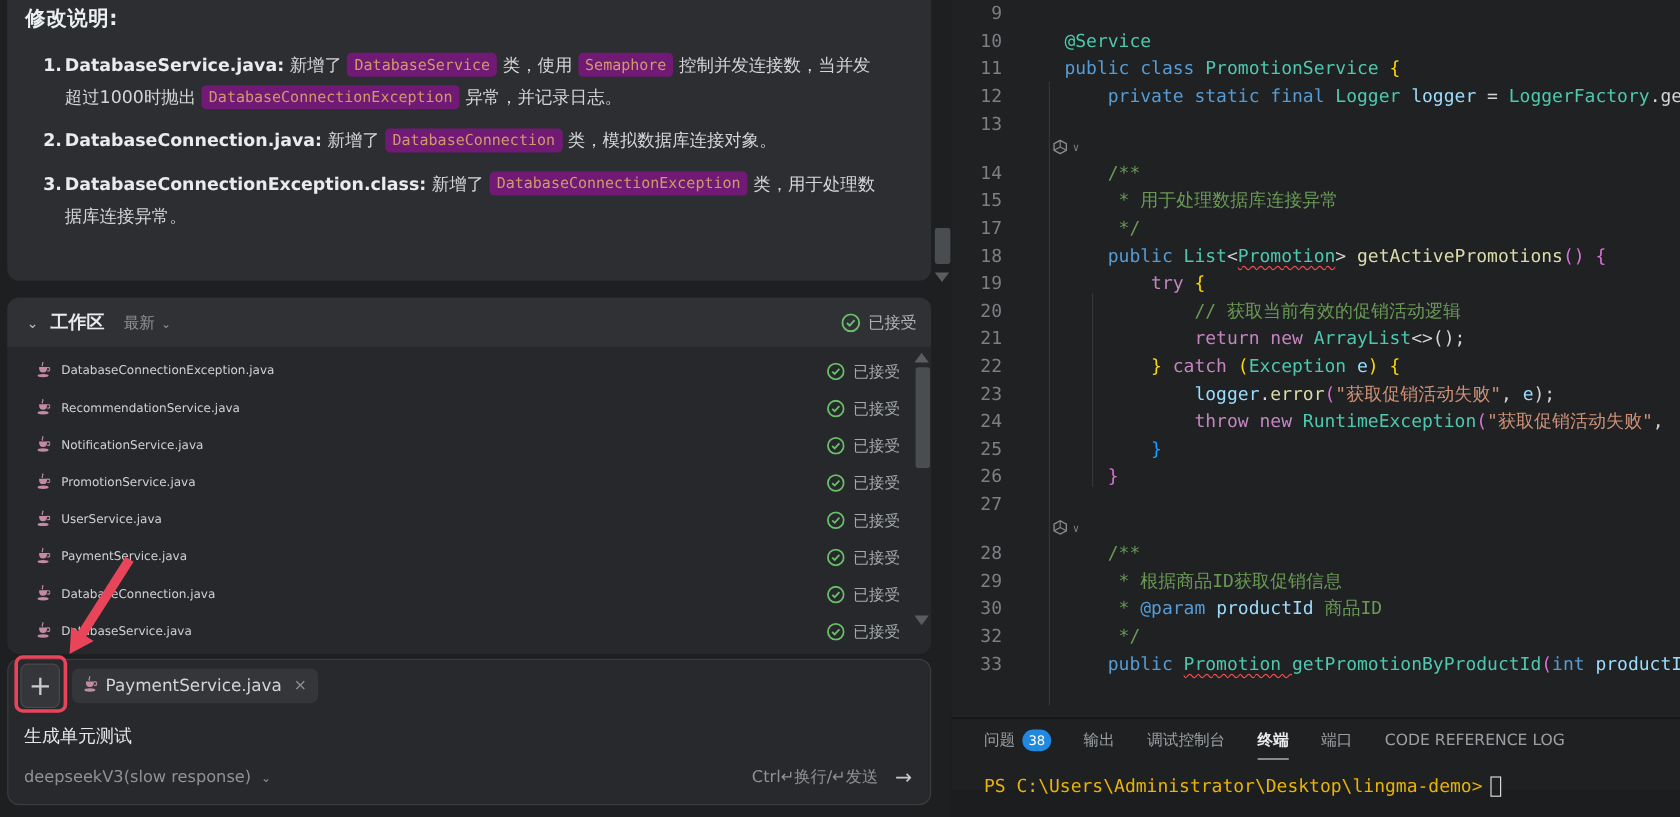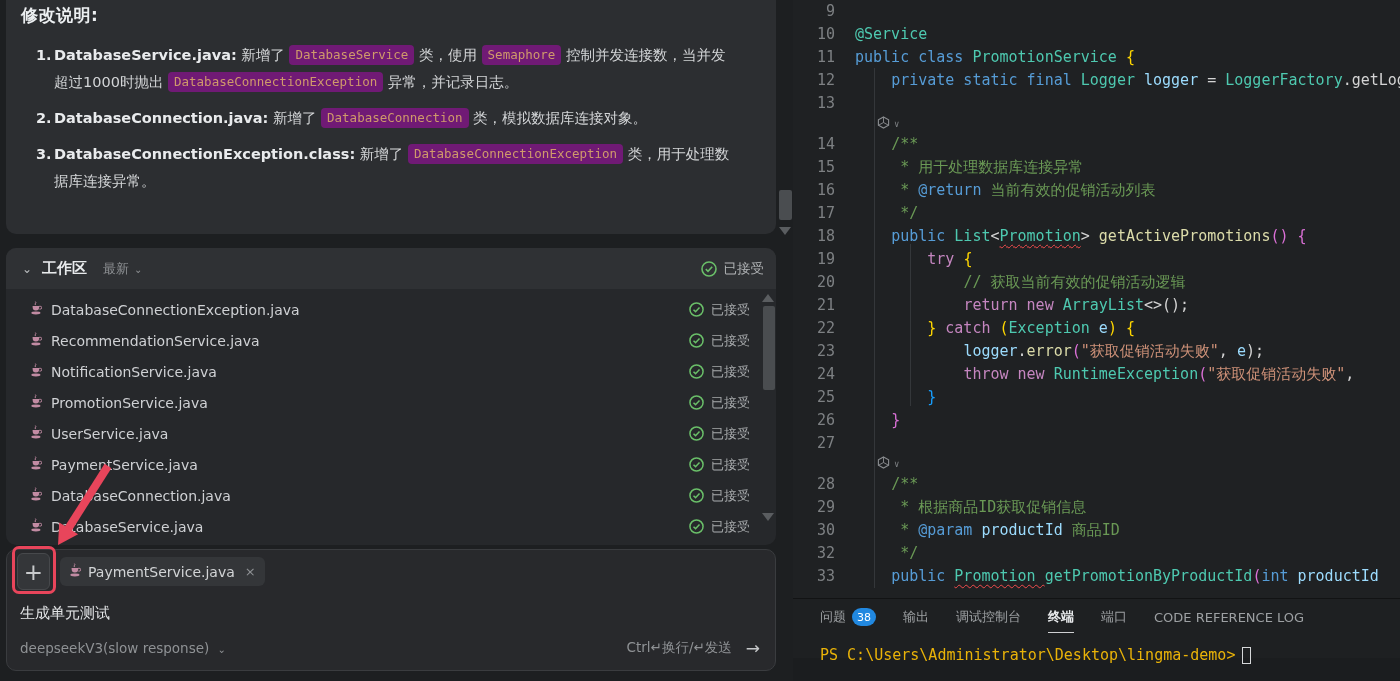--- a/index.html
+++ b/index.html
@@ -29,21 +29,21 @@
 
   
   #ws-card { top:248px; height:297px; background:#26282b; overflow:hidden; }
   #ws-header { height:41px; background:#2f3134; display:flex; align-items:center; padding:0 10px 0 16px; }
   .chev { color:#b9bcbe; font-size:12px; margin-right:10px; }
   #ws-title { color:#e8eaec; font-weight:bold; font-size:15px; margin-right:16px; }
   #ws-filter { color:#8f9295; font-size:13px; }
   #ws-filter .chev { font-size:10px; margin-left:5px; margin-right:0; color:#8f9295; }
   #ws-status { margin-left:auto; display:flex; align-items:center; gap:7px; color:#b0b3b5; font-size:13.5px; padding-right:2px; }
   .file-row { height:31px; display:flex; align-items:center; padding:0 26px 0 24px; cursor:pointer; }
-  .file-row .fname { color:#cfd1d4; font-size:14px; margin-left:9px; }
+  .file-row .fname { color:#cfd1d4; font-size:10px; margin-left:9px; }
   .file-row .status { margin-left:auto; display:flex; align-items:center; gap:7px; color:#a6a9ab; font-size:13px; }
   #file-list { padding-top:5px; }
 
   .check-ic { display:inline-flex; }
 
   
   #composer { top:549px; height:122px; background:#28292c; border:1px solid #3a3c3f; }
   #plus-btn { position:absolute; left:10px; top:3px; width:33px; height:37px; background:#343639; border:1px solid #47494c;
     border-radius:6px; color:#c8cacc; font-size:23px; display:flex; align-items:center; justify-content:center; cursor:pointer; }
   #red-box { position:absolute; left:5px; top:-4px; width:44px; height:48px; border:3px solid #e8455b; border-radius:7px; pointer-events:none; }
@@ -55,21 +55,21 @@
   #composer-bottom { position:absolute; left:13px; right:15px; bottom:12px; display:flex; align-items:center; color:#8f9295; font-size:13.5px; }
   #model-select { cursor:pointer; }
   #send-hint { margin-left:auto; }
   #send-btn { margin-left:14px; color:#c5c7c9; font-size:17px; cursor:pointer; }
 
   
   #editor { position:absolute; left:793px; top:0; width:607px; height:598px; background:#1f2123; overflow:hidden;
     font-family:"DejaVu Sans Mono","Liberation Mono",monospace; font-size:15px; }
   .cl { height:23px; line-height:23px; white-space:pre; display:flex; }
   .cl .gut { width:62px; min-width:62px; text-align:right; padding-right:20px; color:#7d8083; }
-  .cl .code { white-space:pre; }
+  .cl .code { white-space:pre;margin-left:32px; }
   .wrow { height:18px; line-height:18px; padding-left:84px; display:flex; align-items:center; gap:4px; }
   .wrow .wchev { color:#7d8083; font-size:9px; }
   .c-kw  { color:#569cd6; } .c-type{ color:#4ec9b0; } .c-fn { color:#dcdcaa; }
   .c-var { color:#9cdcfe; } .c-str { color:#ce9178; } .c-cmt{ color:#6a9955; }
   .c-kw2 { color:#c586c0; } .c-b1 { color:#ffd700; } .c-b2 { color:#da70d6; }
   .c-b3  { color:#179fff; } .c-pl  { color:#d4d4d4; }
   .sqg { text-decoration:underline wavy #f14c4c 1px; text-underline-offset:3px; }
   .iguide { position:absolute; width:1px; background:#34373a; }
 
   
@@ -311,21 +311,20 @@
         <div class="cl"><span class="gut">13</span><span class="code"></span></div>
         <div class="wrow">
           <span><svg width="13" height="13" viewBox="0 0 14 14">
               <path d="M7 1 L12.5 4 V10 L7 13 L1.5 10 V4 Z" fill="none" stroke="#8a8d90" stroke-width="1.2"></path>
               <path d="M7 1 V7 L12.5 10 M7 7 L1.5 10" stroke="#8a8d90" stroke-width="1" fill="none"></path>
             </svg></span>
           <span class="wchev">∨</span>
         </div>
         <div class="cl"><span class="gut">14</span><span class="code"><span class="c-pl">    </span><span class="c-cmt">/**</span></span></div>
         <div class="cl"><span class="gut">15</span><span class="code"><span class="c-pl">     </span><span class="c-cmt">* 用于处理数据库连接异常</span></span></div>
-        <div class="cl"><span class="gut">16</span><span class="code"><span class="c-pl">     </span><span class="c-cmt">* </span><span class="c-kw">@return </span><span class="c-cmt">当前有效的促销活动列表</span></span></div>
         <div class="cl"><span class="gut">17</span><span class="code"><span class="c-pl">     </span><span class="c-cmt">*/</span></span></div>
         <div class="cl"><span class="gut">18</span><span class="code"><span class="c-pl">    </span><span class="c-kw">public </span><span class="c-type">List</span><span class="c-pl">&lt;</span><span class="c-type sqg">Promotion</span><span class="c-pl">&gt; </span><span class="c-fn">getActivePromotions</span><span class="c-b2">() </span><span class="c-b2">{</span></span></div>
         <div class="cl"><span class="gut">19</span><span class="code"><span class="c-pl">        </span><span class="c-kw2">try </span><span class="c-b1">{</span></span></div>
         <div class="cl"><span class="gut">20</span><span class="code"><span class="c-pl">            </span><span class="c-cmt">// 获取当前有效的促销活动逻辑</span></span></div>
         <div class="cl"><span class="gut">21</span><span class="code"><span class="c-pl">            </span><span class="c-kw2">return new </span><span class="c-type">ArrayList</span><span class="c-pl">&lt;&gt;();</span></span></div>
         <div class="cl"><span class="gut">22</span><span class="code"><span class="c-pl">        </span><span class="c-b1">} </span><span class="c-kw2">catch </span><span class="c-b1">(</span><span class="c-type">Exception </span><span class="c-var">e</span><span class="c-b1">) </span><span class="c-b1">{</span></span></div>
         <div class="cl"><span class="gut">23</span><span class="code"><span class="c-pl">            </span><span class="c-var">logger</span><span class="c-pl">.</span><span class="c-fn">error</span><span class="c-b2">(</span><span class="c-str">"获取促销活动失败"</span><span class="c-pl">, </span><span class="c-var">e</span><span class="c-pl">);</span></span></div>
         <div class="cl"><span class="gut">24</span><span class="code"><span class="c-pl">            </span><span class="c-kw2">throw new </span><span class="c-type">RuntimeException</span><span class="c-b2">(</span><span class="c-str">"获取促销活动失败"</span><span class="c-pl">,</span></span></div>
         <div class="cl"><span class="gut">25</span><span class="code"><span class="c-pl">        </span><span class="c-b3">}</span></span></div>
         <div class="cl"><span class="gut">26</span><span class="code"><span class="c-pl">    </span><span class="c-b2">}</span></span></div>

